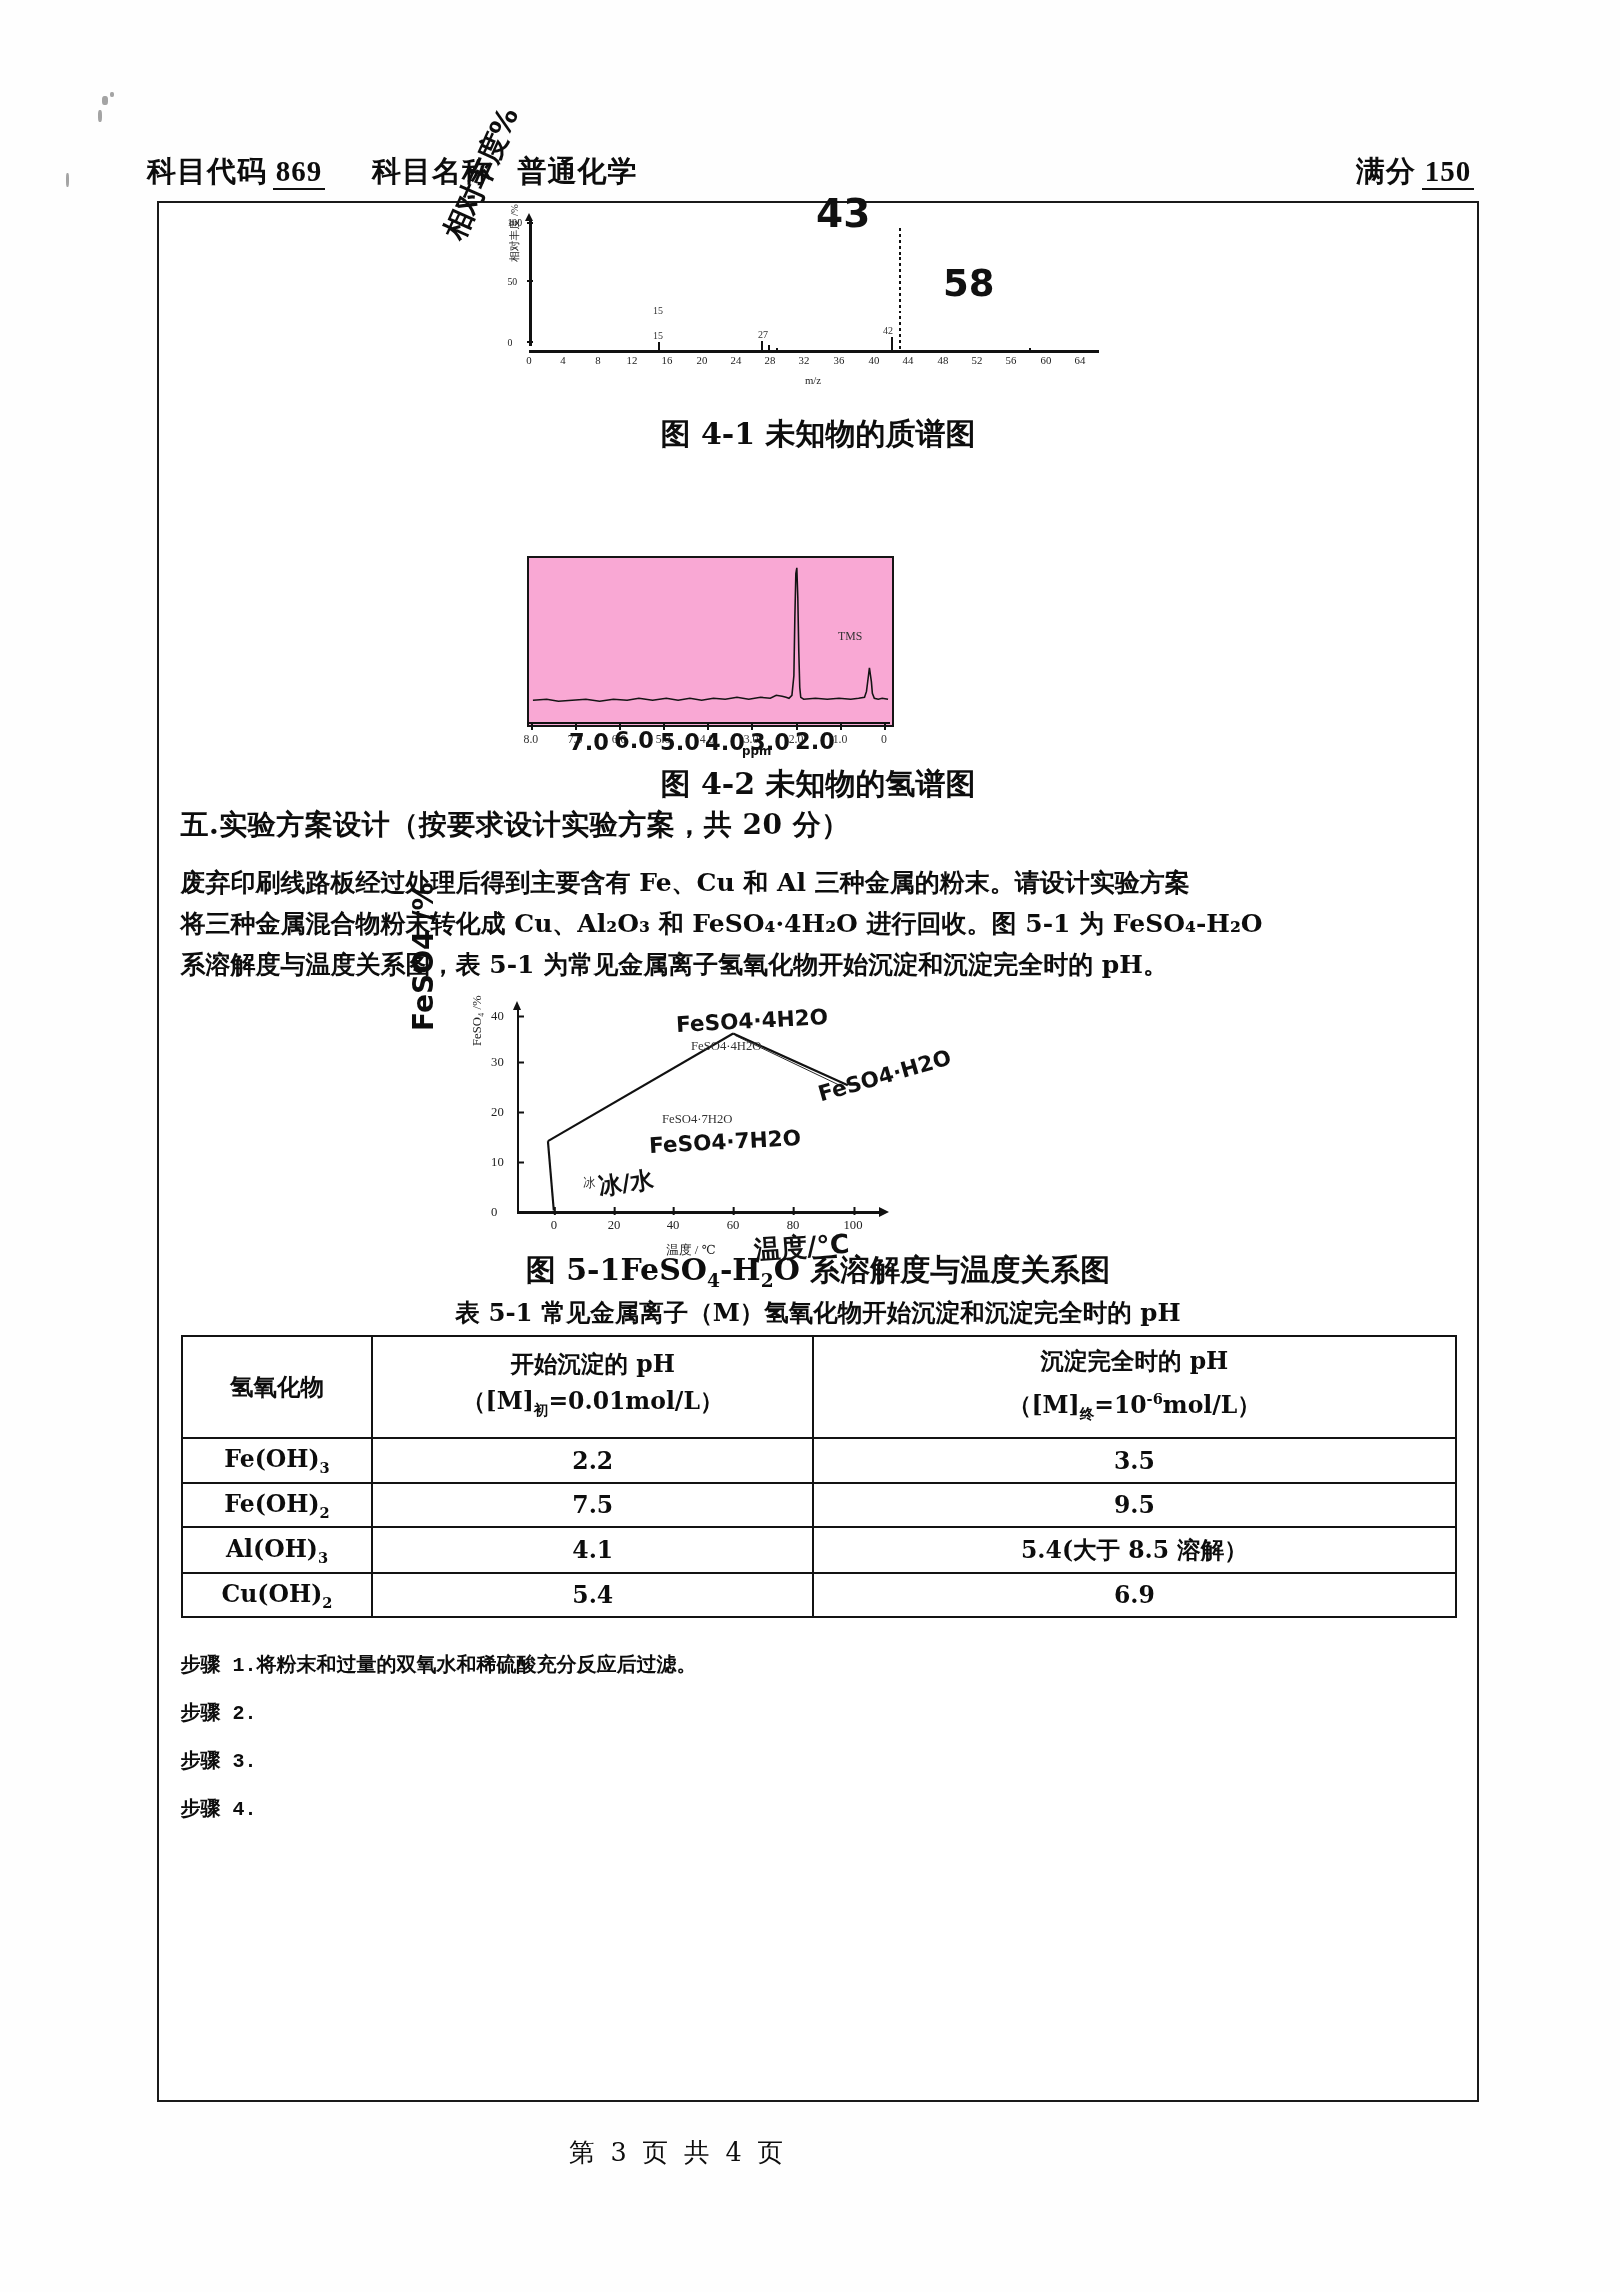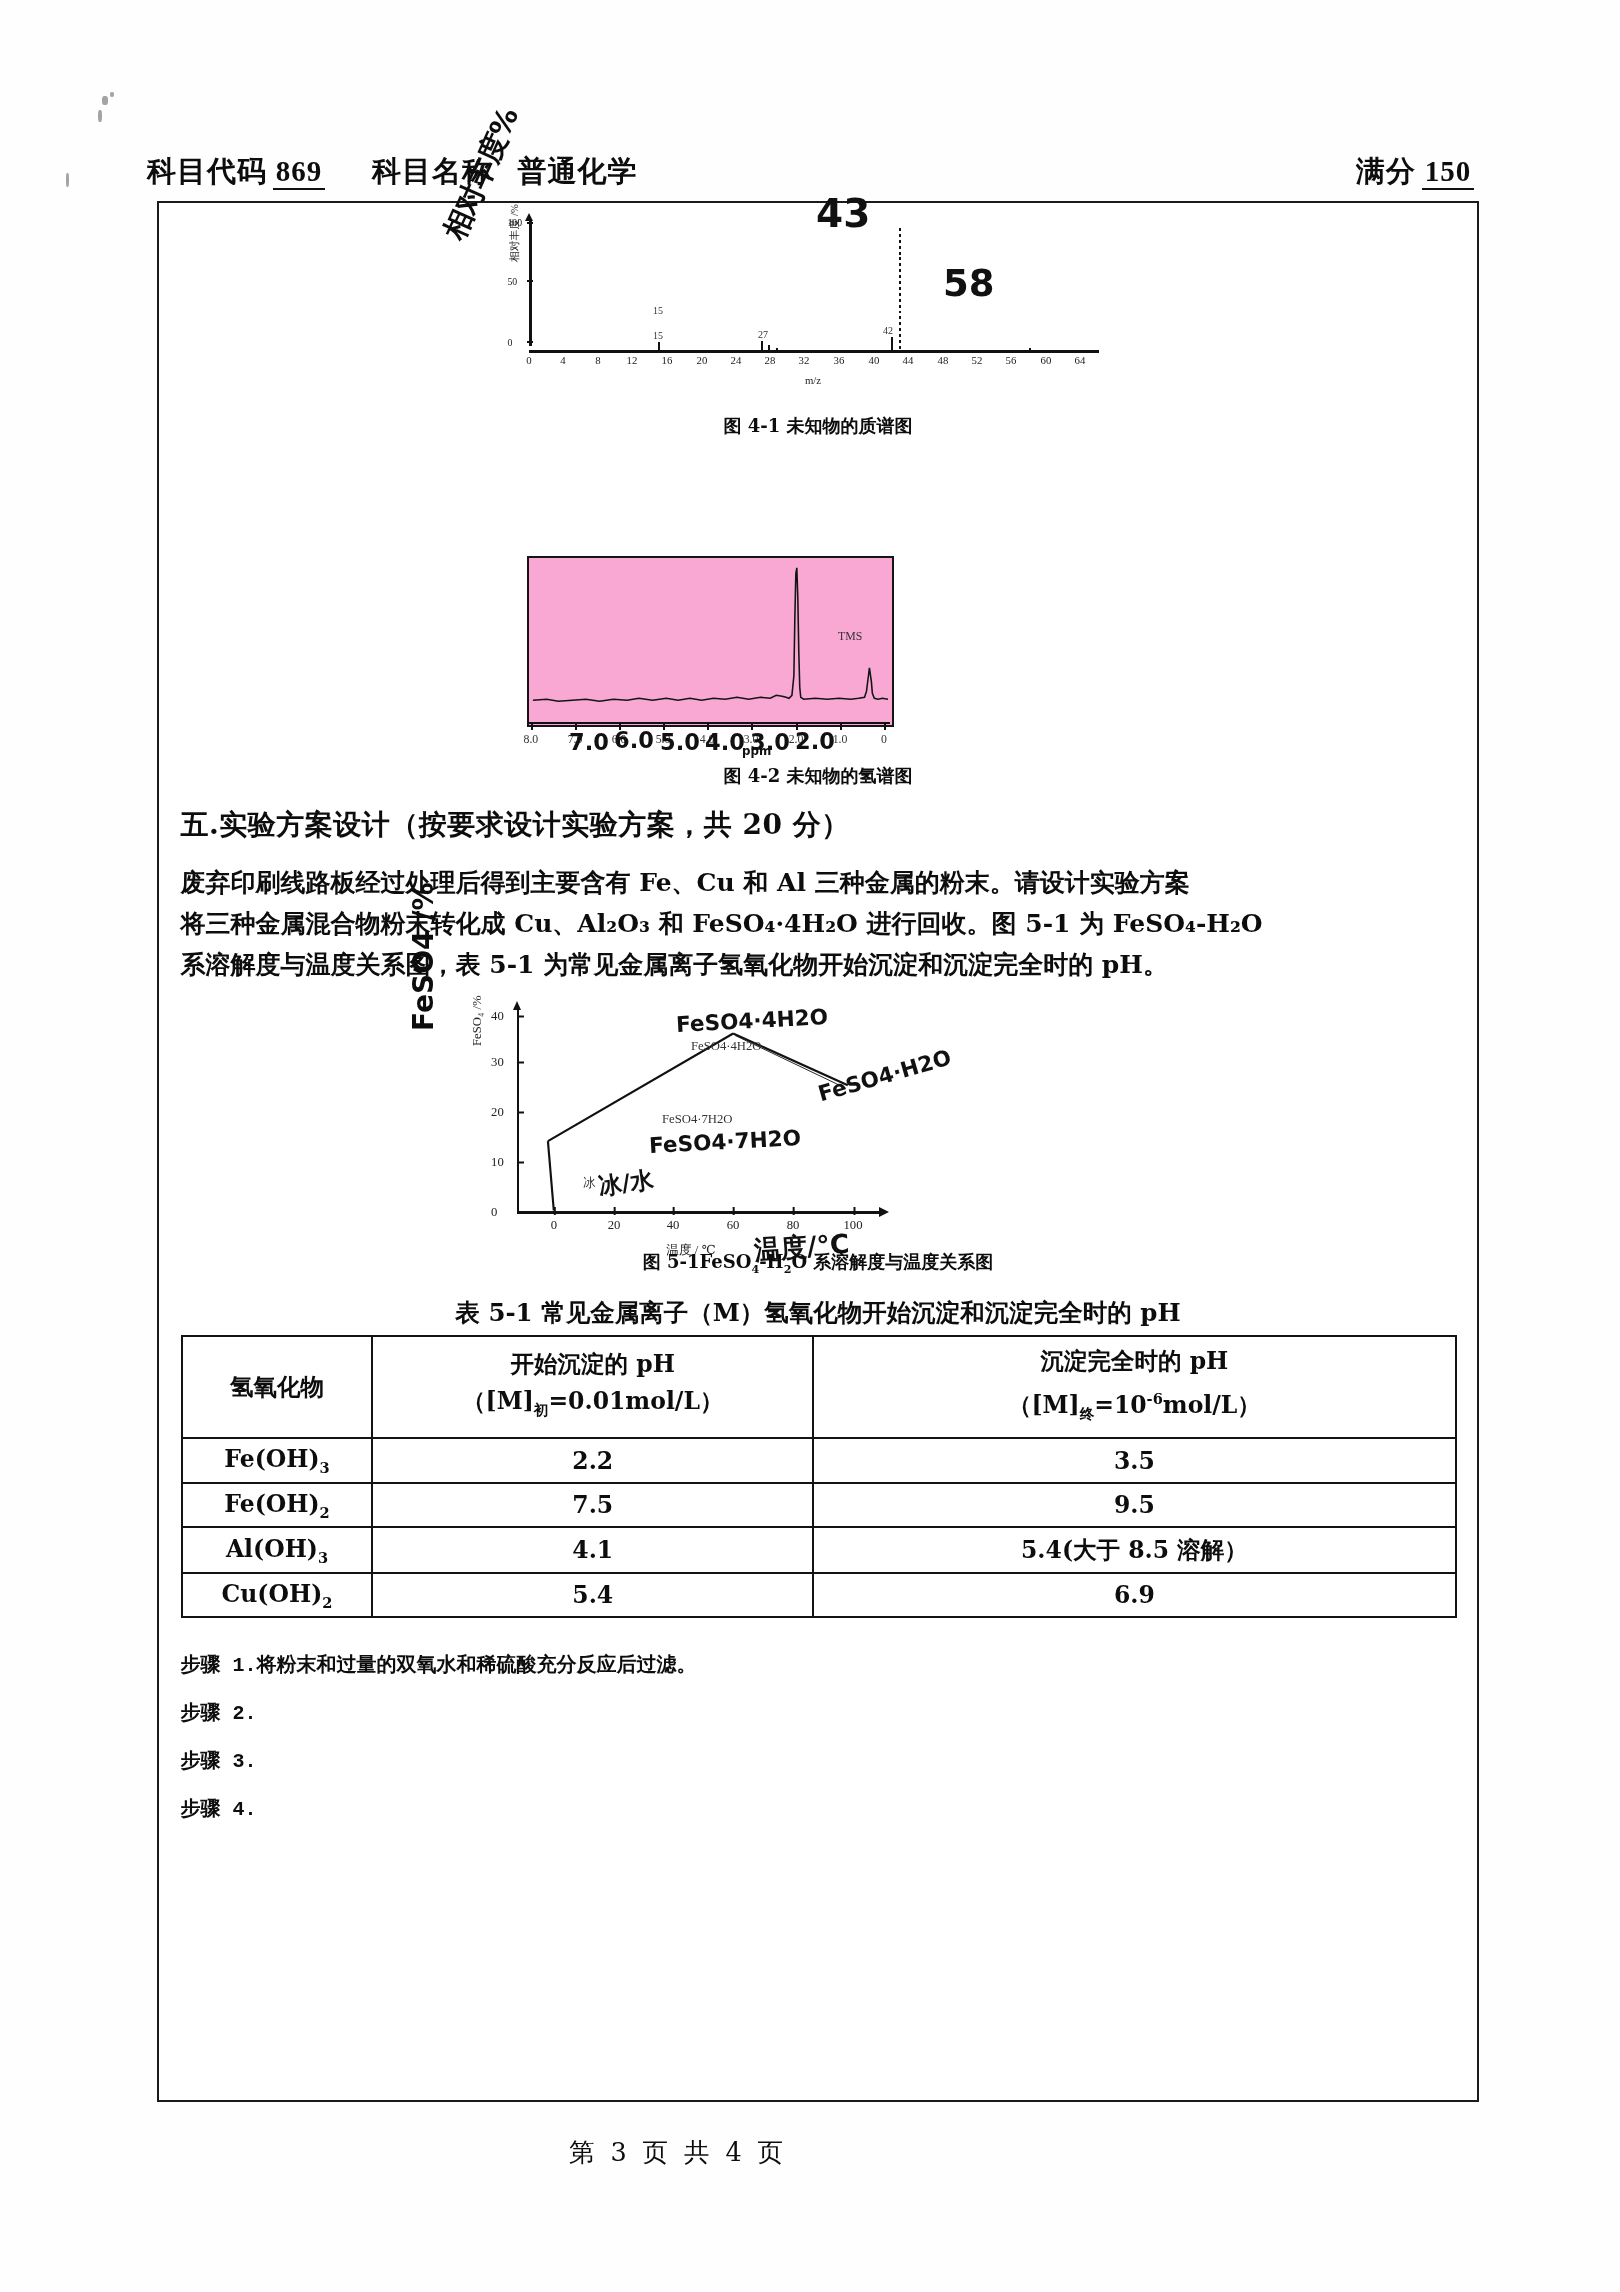--- a/index.html
+++ b/index.html
@@ -60,21 +60,21 @@
   .xticks span{position:absolute;font-size:10.8px;color:#222;transform:translateX(-50%);}
   .xaxis-title{position:absolute;left:284px;bottom:-33px;font-size:10.8px;color:#222;transform:translateX(-50%);}
   .peak{position:absolute;bottom:0;width:1.5px;background:#111;}
   .peak.dotted{background:repeating-linear-gradient(to bottom,#111 0 2.9px,transparent 2.9px 5.9px);width:2px;}
   .peaklbl{position:absolute;font-size:10px;color:#333;transform:translateX(-50%);}
   .hand-anno{font-family:"DejaVu Sans",sans-serif;font-weight:bold;color:#111;position:absolute;}
 
   
   .cap{
     position:absolute;width:100%;text-align:center;
-    font-size:18px;font-weight:bold;
+    font-size:30px;font-weight:bold;
     font-family:"DejaVu Serif",serif;
   }
   .cap sub{font-size:.62em;}
 
   
   .nmr-box{
     position:absolute;left:368px;top:353px;width:363px;height:167px;
     border:2px solid #151515;background:#f9a8d4;
   }
   .nmr-trace{position:absolute;inset:0;}

